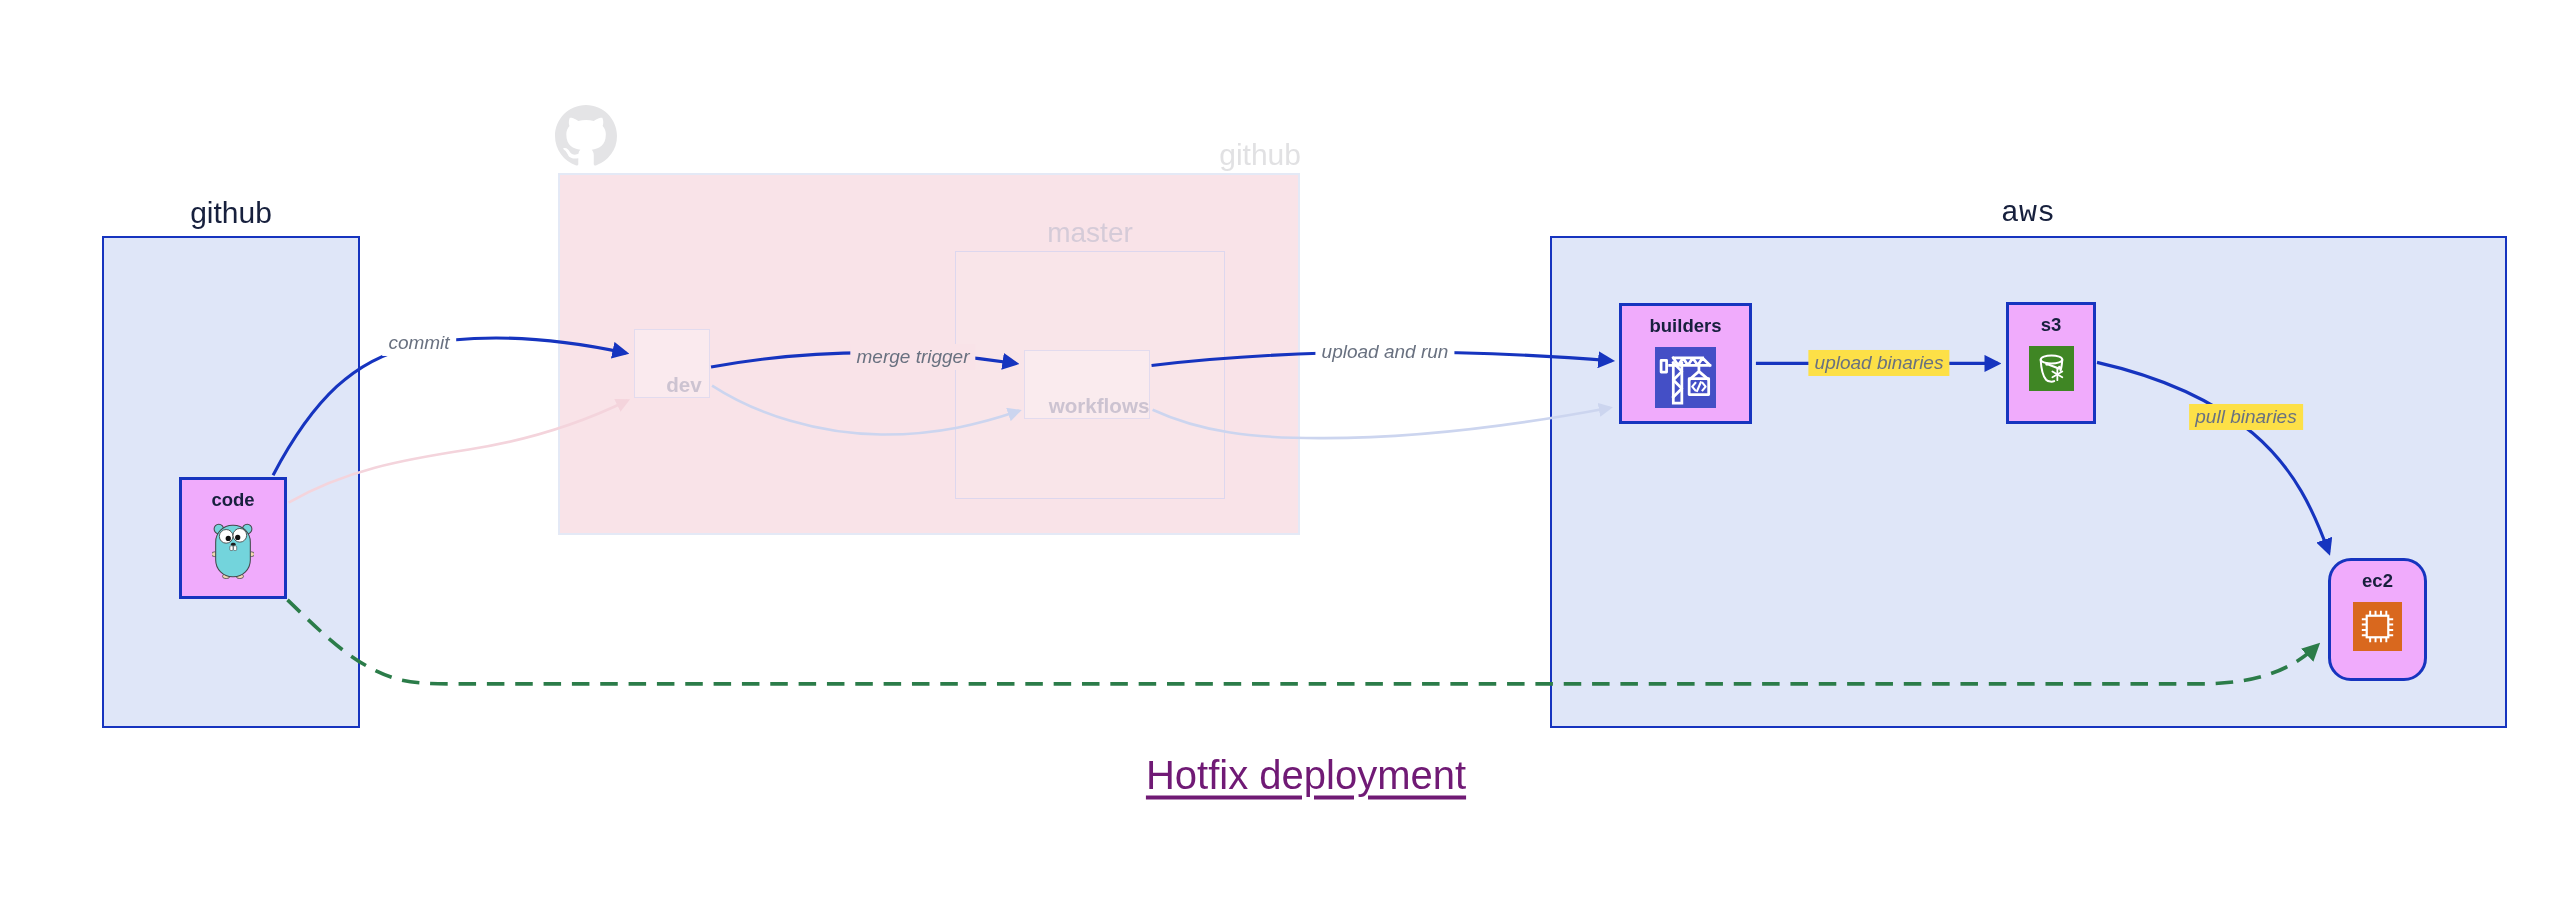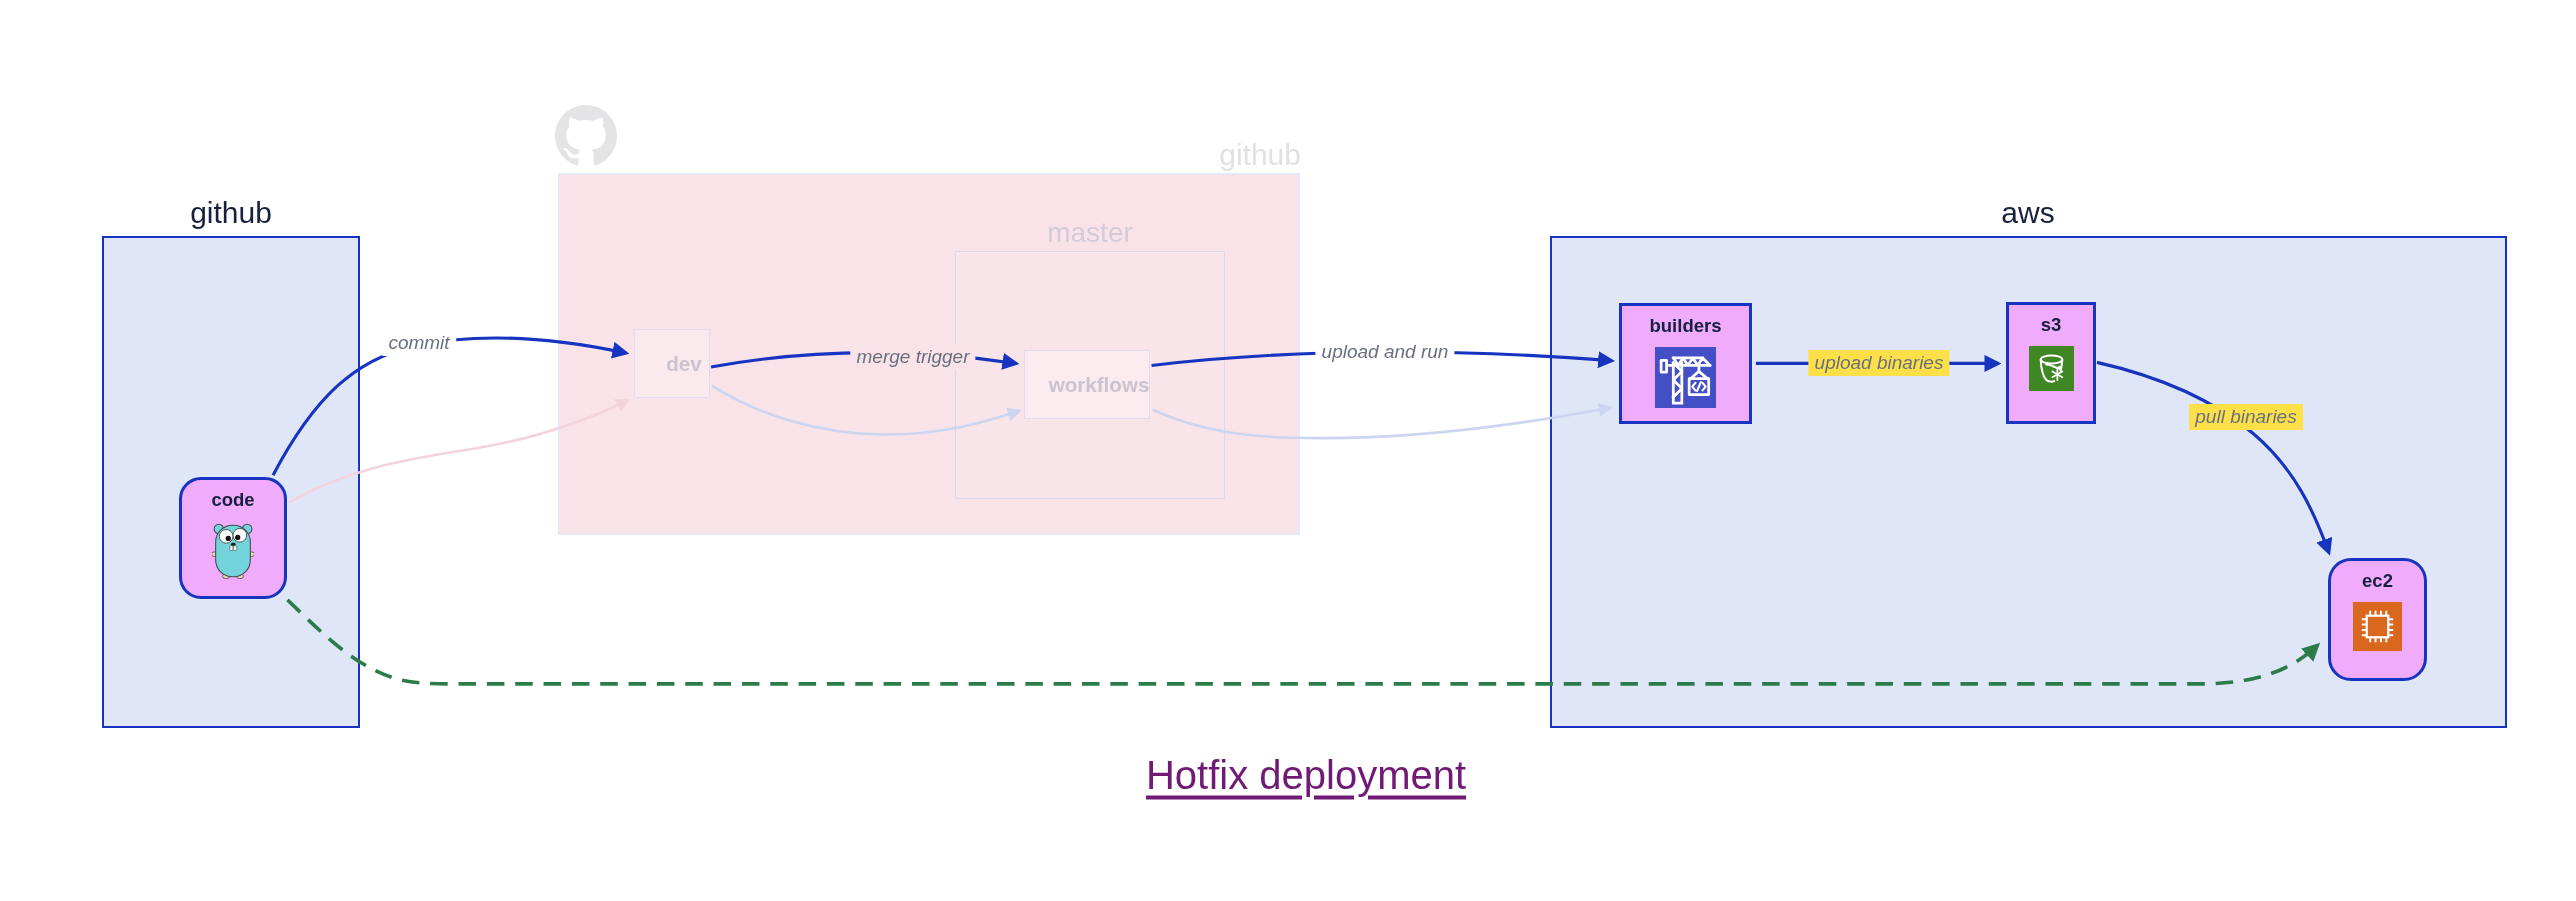--- a/index.html
+++ b/index.html
@@ -14,21 +14,21 @@
   .region-master{background:rgba(255,255,255,0.07);border:1.5px solid #ddd7ee;}
   .region-label{
     position:absolute;font-size:30px;color:#17203d;white-space:nowrap;
     transform:translate(-50%,-50%);
   }
   .region-label.faded-gh{color:#e1e1e3;transform:translate(-100%,-50%);}
   .region-label.faded-master{color:#d5cbd8;font-size:28px;}
   
   .node{position:absolute;box-sizing:border-box;display:flex;flex-direction:column;align-items:center;}
   .node-solid{background:#f0abfc;border:3.1px solid #1634bf;}
-  .node-faded{background:rgba(255,255,255,0.25);border:1.5px solid #e2dbee;justify-content:center;padding-left:24px;}
+  .node-faded{background:rgba(255,255,255,0.25);border:1.5px solid #e2dbee;justify-content:flex-end;padding-left:24px;}
   .node-label{font-weight:700;font-size:18.5px;color:#17203d;margin-top:9.3px;white-space:nowrap;}
   .node-label-faded{font-weight:700;font-size:20.6px;color:#ccc3d1;margin:0;white-space:nowrap;}
   .node-icon{margin-top:9.3px;line-height:0;}
   
   .edge-label{
     position:absolute;transform:translate(-50%,-50%);
     font-style:italic;font-size:19px;color:#697180;white-space:nowrap;
     padding:2.1px 6.2px;line-height:1.15;
   }
   .bg-white{background:#ffffff;}
@@ -49,21 +49,21 @@
 <div id="canvas">
 
   <div class="region region-github" style="left:558px;top:173px;width:742px;height:362px;"></div>
   <div class="region region-master" style="left:955px;top:251px;width:270px;height:248px;"></div>
   <div class="region region-local" style="left:102px;top:236px;width:258px;height:492px;"></div>
   <div class="region region-aws" style="left:1550px;top:236px;width:957px;height:492px;"></div>
 
   <div class="region-label" style="left:231px;top:213px;">github</div>
   <div class="region-label faded-gh" style="left:1301px;top:155px;text-align:right;">github</div>
   <div class="region-label faded-master" style="left:1090px;top:233px;">master</div>
-  <div class="region-label" style="left:2028px;top:213px;">aws</div>
+  <div class="region-label" style="left:2028px;top:213px;font-family:Liberation Mono, monospace;">aws</div>
 
   <div class="octocat">
     <svg width="62" height="62" viewBox="0 0 16 16">
       <path fill="#e4e4e6" d="M8 0C3.58 0 0 3.58 0 8c0 3.54 2.29 6.53 5.47 7.59.4.07.55-.17.55-.38 0-.19-.01-.82-.01-1.49-2.01.37-2.53-.49-2.69-.94-.09-.23-.48-.94-.82-1.13-.28-.15-.68-.52-.01-.53.63-.01 1.08.58 1.23.82.72 1.21 1.87.87 2.33.66.07-.52.28-.87.51-1.07-1.78-.2-3.64-.89-3.64-3.95 0-.87.31-1.59.82-2.15-.08-.2-.36-1.02.08-2.12 0 0 .67-.21 2.2.82.64-.18 1.32-.27 2-.27s1.36.09 2 .27c1.53-1.04 2.2-.82 2.2-.82.44 1.1.16 1.92.08 2.12.51.56.82 1.27.82 2.15 0 3.07-1.87 3.75-3.65 3.95.29.25.54.73.54 1.48 0 1.07-.01 1.93-.01 2.2 0 .21.15.46.55.38A8.01 8.01 0 0 0 16 8c0-4.42-3.58-8-8-8z"></path>
     </svg>
   </div>
 
   <svg class="edges" width="2604" height="902" viewBox="0 0 5054 1750">
     <defs>
       <marker id="mBlue" viewBox="0 0 10 10" refX="8" refY="5" markerWidth="5.5" markerHeight="5.5" orient="auto-start-reverse">
@@ -98,21 +98,21 @@
 
     <path d="M 558 1164 C 635 1238, 688 1292, 772 1318 C 800 1325, 830 1327, 870 1327 L 4270 1327 C 4380 1327, 4448 1300, 4498 1252" fill="none" stroke="#2b7c49" stroke-width="7" stroke-dasharray="34 21" marker-end="url(#mGreen)"></path>
   </svg>
 
   <div class="edge-label bg-white" style="left:419px;top:343px;">commit</div>
   <div class="edge-label bg-pink" style="left:869px;top:357px;">merge trigger</div>
   <div class="edge-label bg-white" style="left:1385px;top:352px;">upload and run</div>
   <div class="edge-label bg-aws" style="left:1879px;top:363px;">upload binaries</div>
   <div class="edge-label bg-aws" style="left:2246px;top:417px;">pull binaries</div>
 
-  <div class="node node-solid" style="left:179px;top:477px;width:108px;height:122px;border-radius:22px;">
+  <div class="node node-solid" style="left:179px;top:477px;width:108px;height:122px;">
     <div class="node-label">code</div>
     <div class="node-icon">
       <svg width="42" height="58" viewBox="0 0 80 110">
         <circle cx="13" cy="15" r="9" fill="#73d4dc" stroke="#45484b" stroke-width="2"></circle>
         <circle cx="67" cy="15" r="9" fill="#73d4dc" stroke="#45484b" stroke-width="2"></circle>
         <ellipse cx="5" cy="63" rx="6" ry="4.5" fill="#f2d6b2" stroke="#45484b" stroke-width="1.5"></ellipse>
         <ellipse cx="75" cy="63" rx="6" ry="4.5" fill="#f2d6b2" stroke="#45484b" stroke-width="1.5"></ellipse>
         <ellipse cx="27" cy="105" rx="7" ry="4.5" fill="#f2d6b2" stroke="#45484b" stroke-width="1.5"></ellipse>
         <ellipse cx="53" cy="105" rx="7" ry="4.5" fill="#f2d6b2" stroke="#45484b" stroke-width="1.5"></ellipse>
         <rect x="7" y="8" width="66" height="98" rx="32" fill="#73d4dc" stroke="#45484b" stroke-width="2"></rect>

